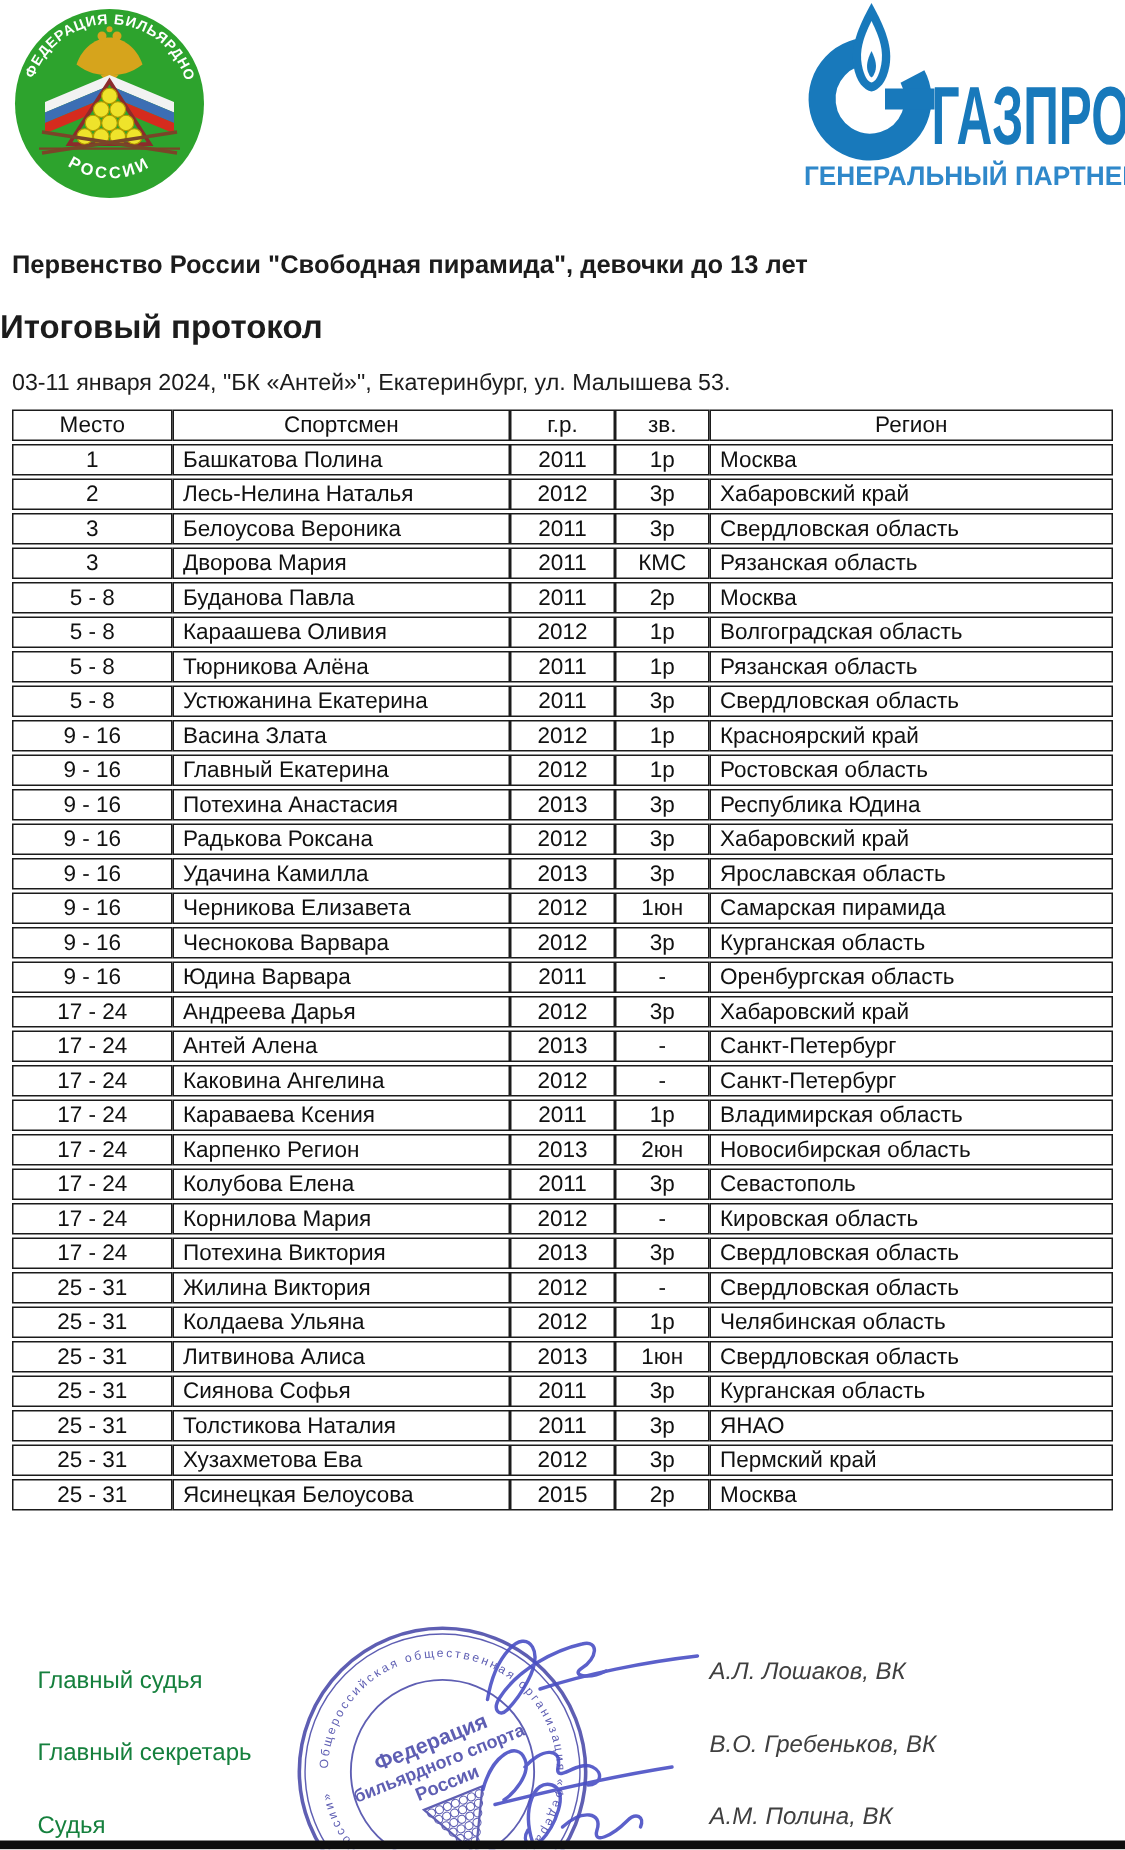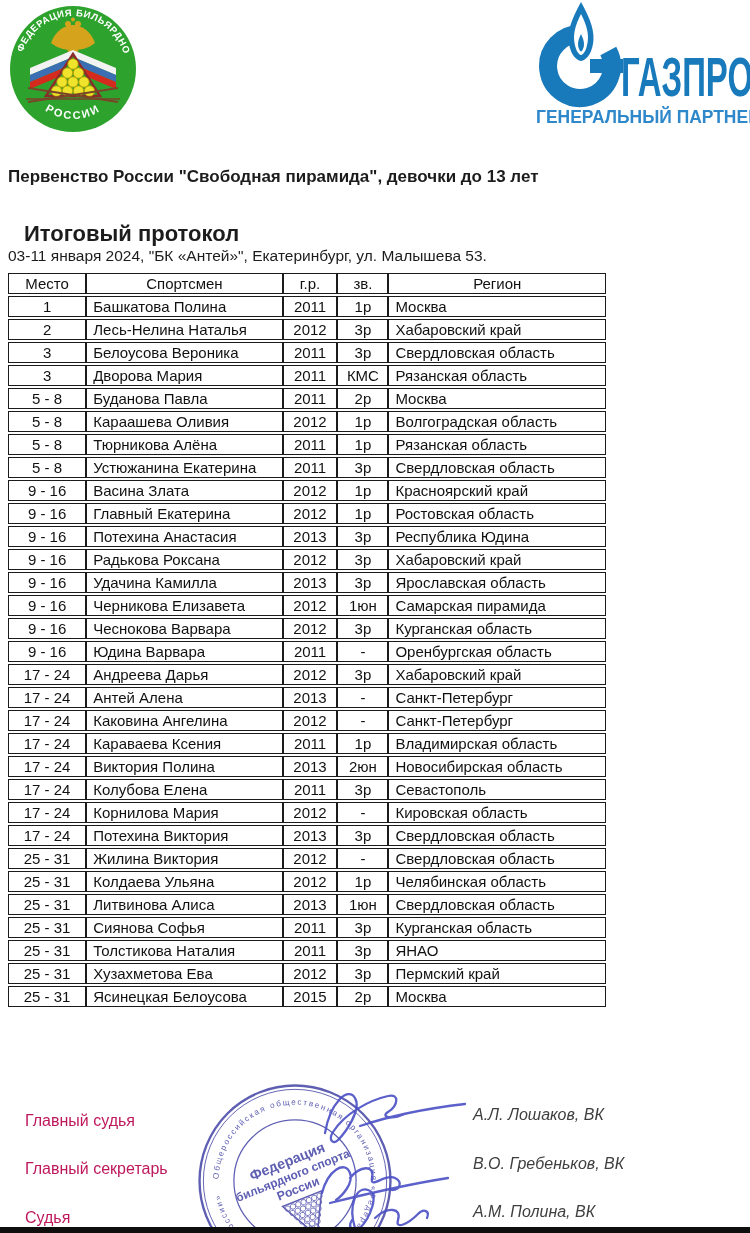--- a/index.html
+++ b/index.html
@@ -17,40 +17,40 @@
     position:absolute; left:93px; top:50px; font-size:55px; font-weight:bold;
     color:#1879bb; white-space:nowrap; line-height:1;
     transform:scaleX(0.60); transform-origin:left top; letter-spacing:0px;
   }
   .gazprom-sub {
     position:absolute; left:8px; top:107px; font-size:18px; font-weight:bold;
     color:#2f88ca; white-space:nowrap; transform:scaleX(0.97); transform-origin:left top;
   }
   
   .doc-title { position:absolute; left:8px; top:167px; font-size:17px; font-weight:bold; }
-  .doc-subtitle { position:absolute; left:24px; top:205px; font-size:22px; font-weight:bold;margin-top:16px; }
+  .doc-subtitle { position:absolute; left:0; top:205px; font-size:22px; font-weight:bold; }
   .event-info { position:absolute; left:8px; top:247px; font-size:15.5px; }
   
   table.results {
-    position:absolute; left:8px; top:271px; width:598px;
+    position:absolute; left:8px; top:271px; width:734px;
     border-collapse:separate; border-spacing:0 2.8px;
     font-size:15px; color:#111;
   }
   table.results th, table.results td {
     border:1.5px solid #1b1b1b; line-height:19px; padding:0 4px;
     font-weight:normal; white-space:nowrap; overflow:hidden;
   }
   table.results th { text-align:center; }
   table.results td:nth-child(1),
   table.results td:nth-child(3),
   table.results td:nth-child(4) { text-align:center; }
   table.results td:nth-child(2),
   table.results td:nth-child(5) { text-align:left; padding-left:6px; }
   
-  .sig-role { position:absolute; left:25px; font-size:16px; color:#be185d; white-space:nowrap; }
+  .sig-role { position:absolute; left:25px; font-size:16px; color:#15803d; white-space:nowrap; }
   .sig-name { position:absolute; left:473px; font-size:16px; color:#3f3f3f; white-space:nowrap;font-style:italic; }
   .stamp { position:absolute; left:190px; top:1076px; width:210px; height:210px; opacity:.85; }
   .ink { position:absolute; left:300px; top:1078px; width:190px; height:155px; opacity:.9; }
   .bottom-bar { position:absolute; left:0; top:1227px; width:750px; height:6px; background:#0e0e0e; }
 </style>
 </head>
 <body>
 
 <div class="page">
 
@@ -273,21 +273,21 @@
         </tr>
         <tr>
           <td>17 - 24</td>
           <td>Караваева Ксения</td>
           <td>2011</td>
           <td>1р</td>
           <td>Владимирская область</td>
         </tr>
         <tr>
           <td>17 - 24</td>
-          <td>Виктория Полина</td>
+          <td>Карпенко Регион</td>
           <td>2013</td>
           <td>2юн</td>
           <td>Новосибирская область</td>
         </tr>
         <tr>
           <td>17 - 24</td>
           <td>Колубова Елена</td>
           <td>2011</td>
           <td>3р</td>
           <td>Севастополь</td>

